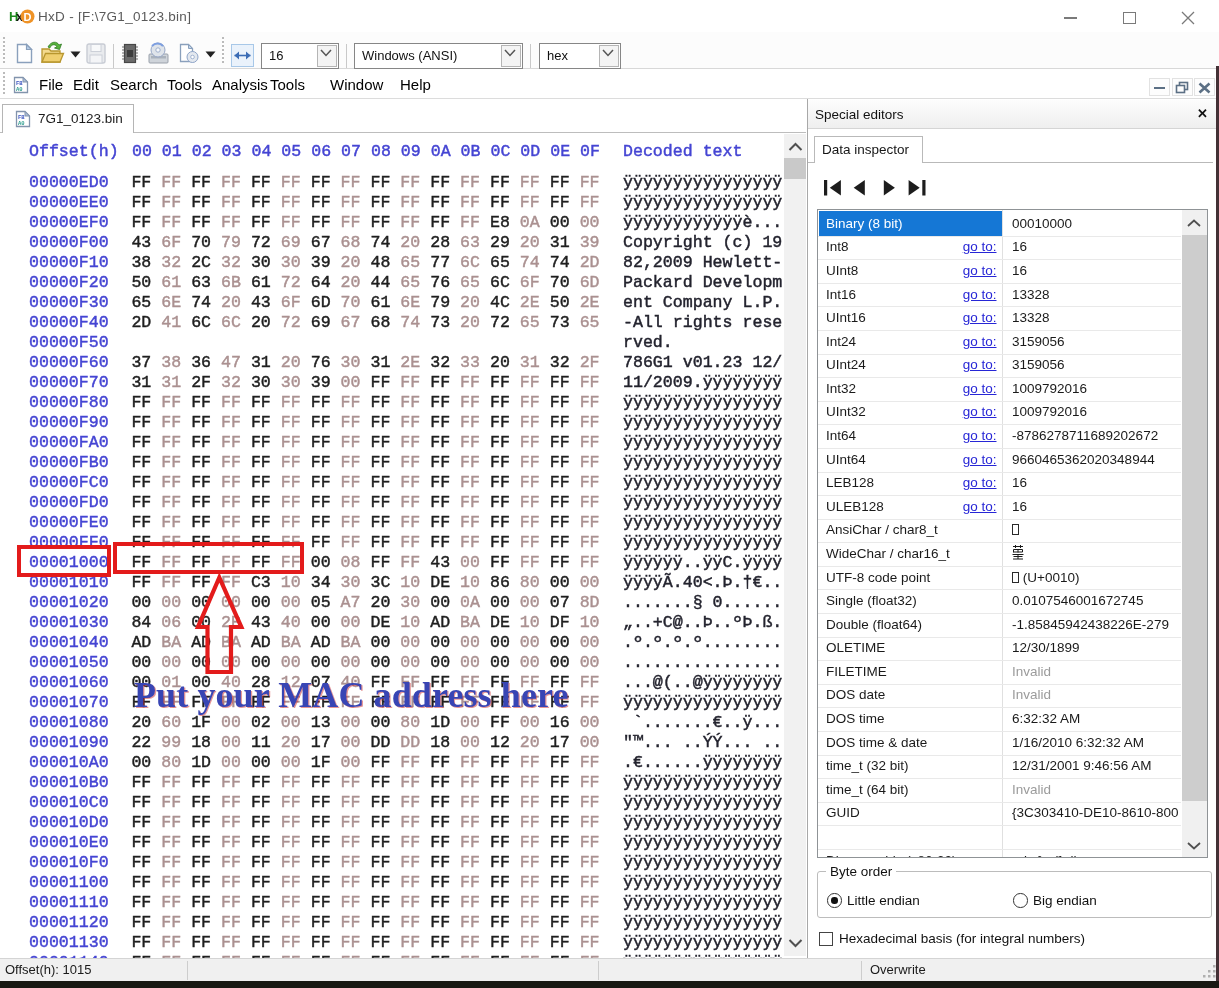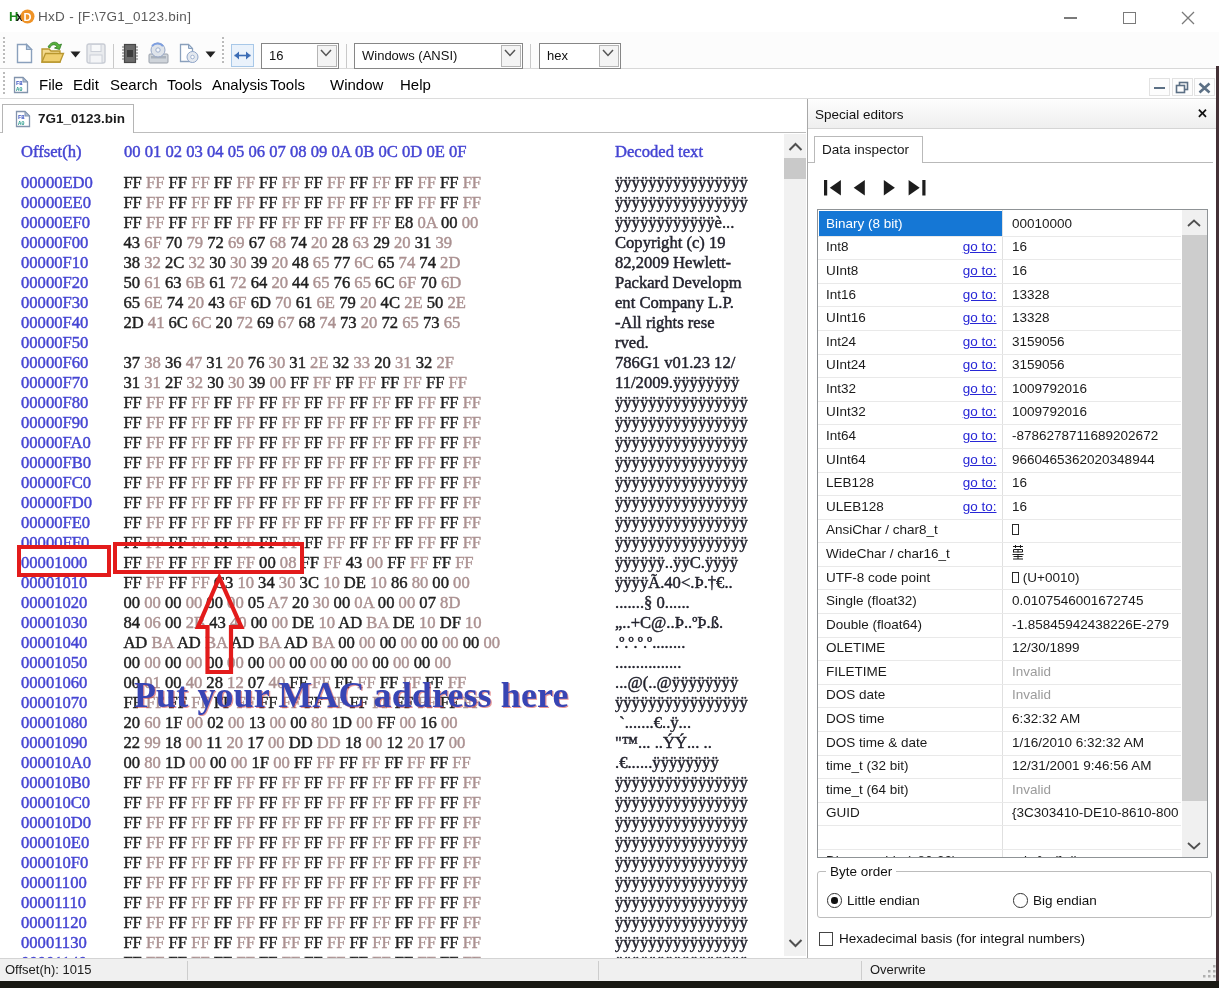--- a/index.html
+++ b/index.html
@@ -20,23 +20,23 @@
 .cmb{top:43px;height:26px;background:#fff;border:1px solid #868686;font-size:13px;color:#111}
 .cmb .txt{left:7px;top:4px}
 .cmb .ar{position:absolute;right:1px;top:1px;bottom:1px;width:20px;background:#f4f4f4;border:1px solid #b5b5b5}
 
 #menu{left:0;top:70px;width:1219px;height:29px;background:#fff;border-bottom:1px solid #dcdcdc}
 .mi{top:76px;font-size:15px;color:#000000}
 .mdib{top:78px;width:21px;height:18px;background:#fdfdfd;border:1px solid #e2e2e2}
 
 #tabline{left:0;top:132px;width:806px;height:1px;background:#bdbdbd}
 #tab{left:2px;top:104px;width:132px;height:29px;background:#fff;border:1px solid #b5b5b5;border-bottom:none}
-#tabtxt{left:35px;top:6px;font-size:13.5px;font-weight:bold;color:#1c1c1c}
-
-.hr,#hexhead{position:absolute;left:0;width:784px;height:20px;font-family:Liberation Serif, serif;
+#tabtxt{left:35px;top:6px;font-size:13.5px;font-weight:normal;color:#1c1c1c}
+
+.hr,#hexhead{position:absolute;left:8px;width:784px;height:20px;font-family:Liberation Mono, monospace;
  font-size:16.6px;line-height:20px;white-space:pre;-webkit-text-stroke:0.45px currentColor}
 .off{left:21px;color:#4545d3}
 .hx{left:123.4px;color:#1f1f1f}
 .hx i{color:#ab9191}
 .dec{left:615px;color:#23232e}
 #hexhead{top:142.2px;color:#4545d3}
 
 #hsb{left:784px;top:134px;width:22px;height:822px;background:#f1f1f1}
 #hsbthumb{left:784px;top:158px;width:22px;height:21px;background:#c9c9c9}
 #vline{left:807px;top:99px;width:1px;height:859px;background:#a8a8a8}

